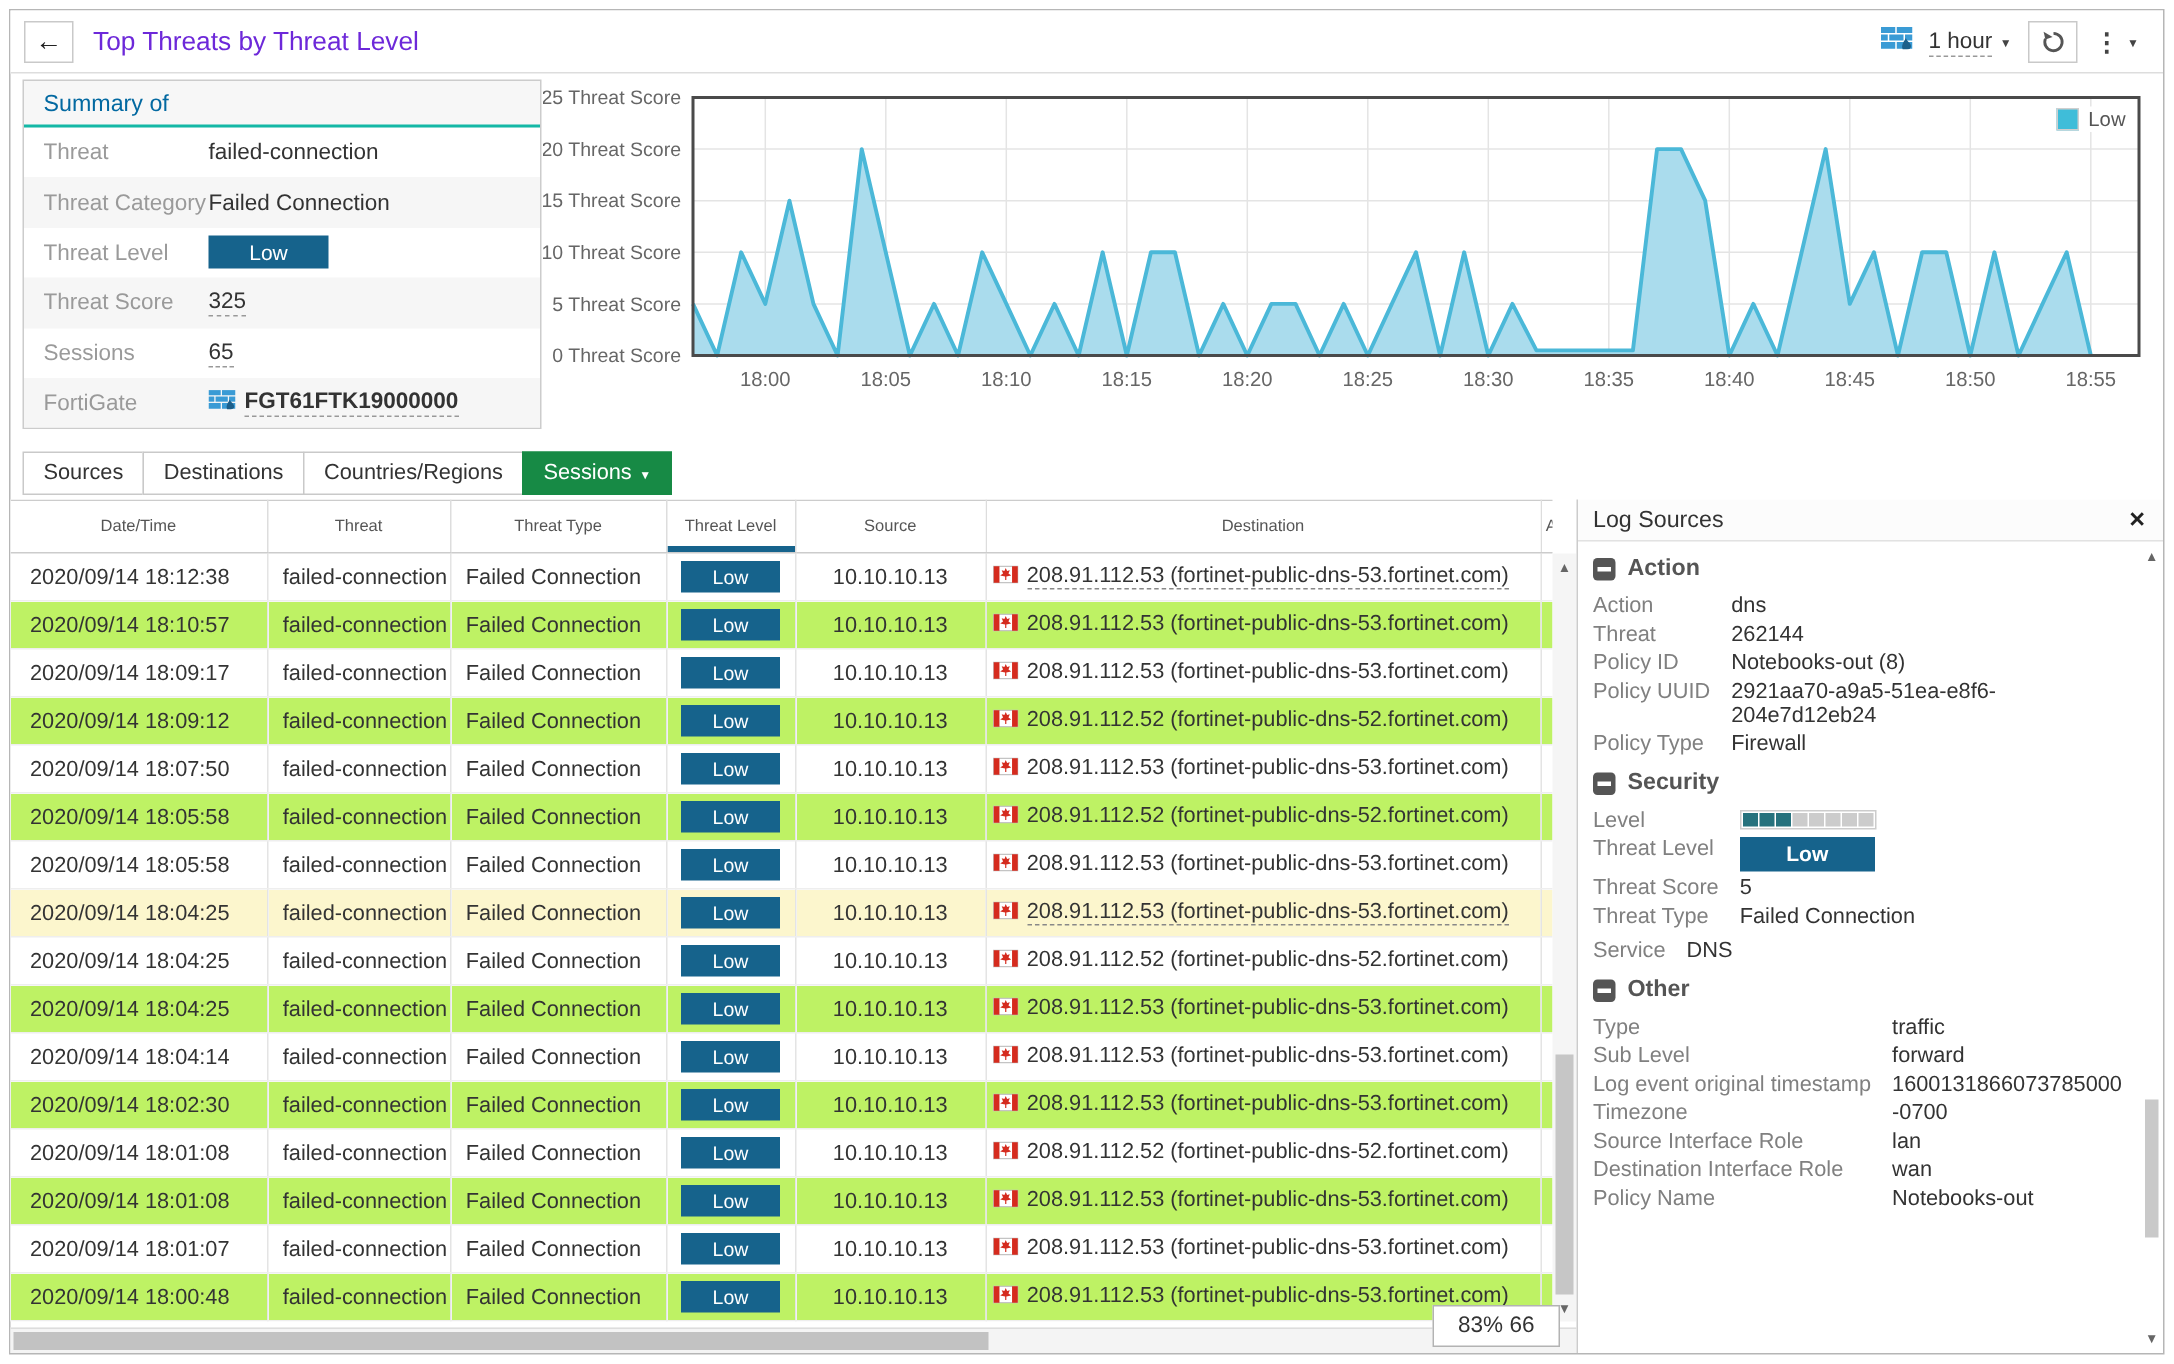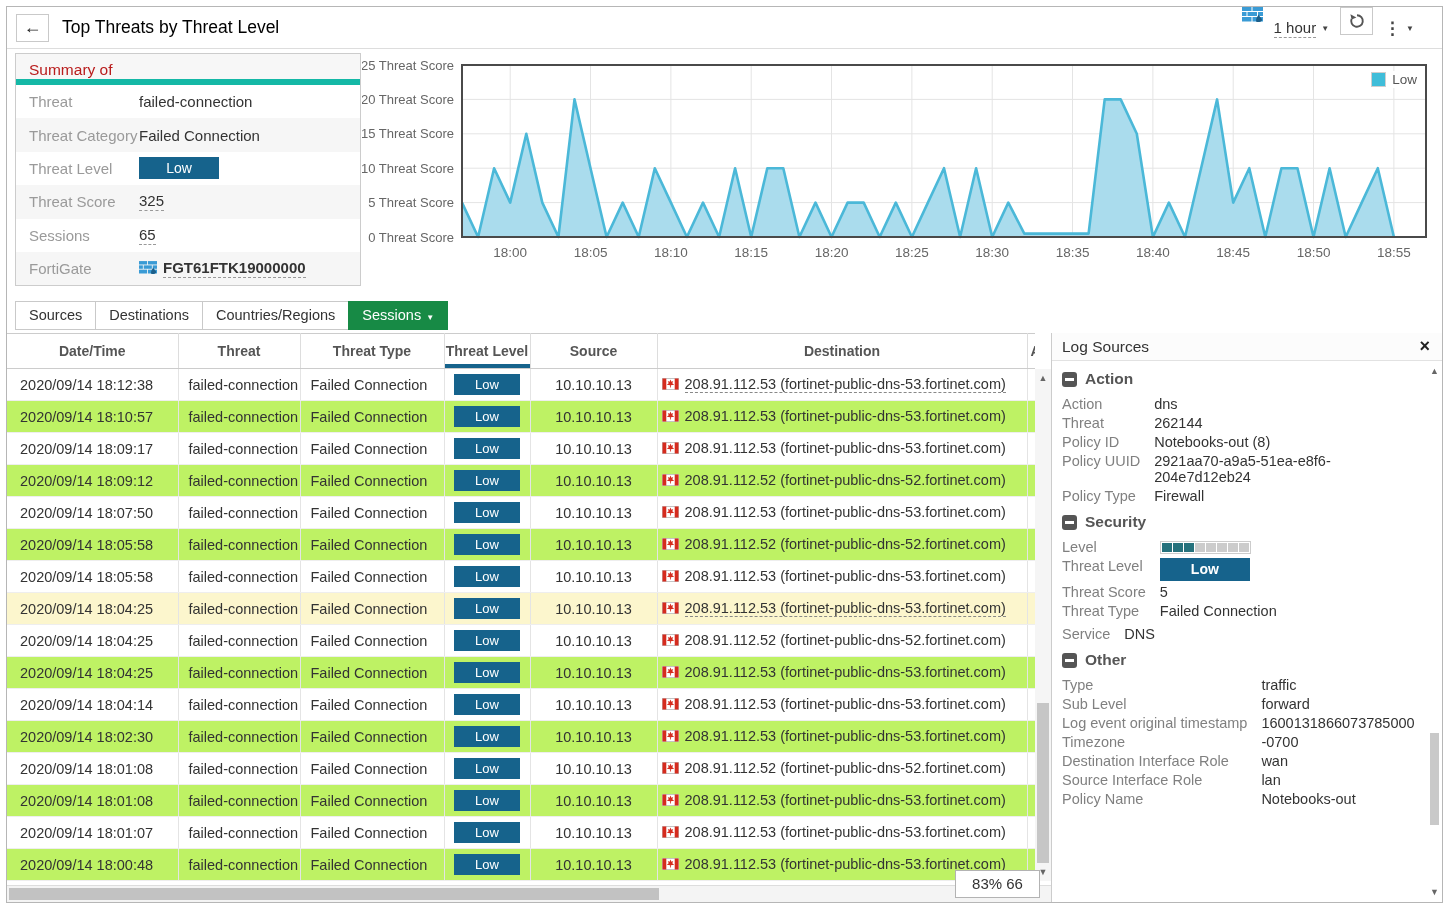--- a/index.html
+++ b/index.html
@@ -5,32 +5,32 @@
   :root{
     --badge:#16638c; --green:#178a45; --hl:#fcf6cd; --line:#4bb8d8; --fill:#aadced;
   }
   *{box-sizing:border-box}
   body{margin:0;width:1449px;height:909px;background:#fff;font-family:"Liberation Sans",sans-serif;color:#333;overflow:hidden;position:relative}
   .frame{position:absolute;left:6px;top:6px;width:1437px;height:897px;border:1px solid #b6b6b6;background:#fff}
 
   
   .topbar{position:absolute;left:0;top:0;right:0;height:42px;border-bottom:1px solid #ddd;background:#fff}
   .back-btn{position:absolute;left:9px;top:7px;width:33px;height:28px;border:1px solid #c9c9c9;background:#fff;text-align:center;line-height:25px;font-size:18px;font-weight:bold;color:#222;cursor:pointer}
-  .page-title{position:absolute;left:55px;top:0;line-height:41px;font-size:17.5px;color:#000000}
-  .topbar-right{position:absolute;right:28px;top:0;height:42px;display:flex;gap:11px}
+  .page-title{position:absolute;left:55px;top:0;line-height:41px;font-size:17.5px;color:#6d28d9}
+  .topbar-right{position:absolute;right:16px;top:0;height:42px;display:flex;align-items:center;gap:11px}
   .timerange{font-size:15px;color:#333;cursor:pointer;display:flex;align-items:center}
   .timerange .tr-text{border-bottom:1px dashed #999;padding-bottom:1px}
   .caret{font-size:8px;color:#444;margin-left:5px}
   .refresh-btn{width:33px;height:28px;border:1px solid #c9c9c9;background:#fff;display:flex;align-items:center;justify-content:center;cursor:pointer}
   .more-menu{font-size:17px;font-weight:bold;color:#444;display:flex;align-items:center;cursor:pointer}
 
   
   .top-section{position:absolute;left:0;top:42px;right:0;height:246px}
   .summary{position:absolute;left:8px;top:4px;width:346px;border:1px solid #ccc;background:#fff}
-  .summary-header{height:31px;line-height:31px;padding-left:13px;font-size:15.5px;background:#f7f7f7;border-bottom:6px solid #14b8a6;color:#b91c1c}
+  .summary-header{height:31px;line-height:31px;padding-left:13px;font-size:15.5px;background:#f7f7f7;border-bottom:2px solid #14b8a6;color:#0369a1}
   .summary-row{display:flex;align-items:center;height:33.4px;font-size:15px}
   .summary-row.alt{background:#f6f6f6}
   .s-label{width:123px;padding-left:13px;color:#9a9a9a;flex:none}
   .s-value{color:#333;display:flex;align-items:center;gap:6px}
   .badge{display:inline-block;background:var(--badge);color:#fff;text-align:center}
   .summary-badge{width:80px;height:22px;line-height:22px;font-size:14px}
   .u-dash{border-bottom:1px dashed #999;padding-bottom:1px;cursor:pointer}
   .fg-name{font-weight:bold}
 
   .chart{position:absolute;left:355px;top:4px;width:1078px;height:218px}
@@ -41,21 +41,21 @@
   
   .tabs{position:absolute;left:9px;top:294px;height:30px;display:flex}
   .tab{height:29px;line-height:27px;padding:0 13px;border:1px solid #c9c9c9;margin-left:-1px;font-size:14.5px;color:#333;background:#fff;cursor:pointer;white-space:nowrap}
   .tab.active{background:var(--green);border-color:var(--green);color:#fff}
   .tab .caret{color:#fff}
 
   
   .content{position:absolute;left:0;top:326px;right:0;bottom:0}
   .table-wrap{position:absolute;left:0;top:0;width:1028px;height:548px;overflow:hidden;background:#fff}
   table{border-collapse:collapse;table-layout:fixed;width:1080px}
-  th{height:35px;border-top:1px solid #ccc;border-bottom:1px solid #ccc;border-right:1px solid #ddd;font-size:14px;color:#555;font-weight:bold;position:relative;background:#fff;text-align:center;white-space:nowrap;overflow:hidden}
+  th{height:35px;border-top:1px solid #ccc;border-bottom:1px solid #ccc;border-right:1px solid #ddd;font-size:11px;color:#555;font-weight:normal;position:relative;background:#fff;text-align:center;white-space:nowrap;overflow:hidden}
   th.c-action{text-align:left;padding-left:3px}
   .sortbar{position:absolute;left:0;right:0;bottom:0;height:4px;background:var(--badge)}
   td{height:32px;border-right:1px solid #e4e4e4;border-bottom:1px solid #eee;font-size:14.5px;color:#333;padding:0;overflow:hidden;white-space:nowrap;background:#fff}
   tbody tr.alt td{background:#bef264}
   tbody tr.hl td{background:var(--hl)}
   .c-datetime{padding-left:13px}
   .c-threat,.c-type{padding-left:10px}
   .c-level{text-align:center}
   .c-source{text-align:center}
   .c-dest{padding-left:4px}
@@ -599,26 +599,26 @@
               </div>
               <div class="ld-row">
                 <span class="ld-label">Log event original timestamp</span>
                 <span class="ld-value">1600131866073785000</span>
               </div>
               <div class="ld-row">
                 <span class="ld-label">Timezone</span>
                 <span class="ld-value">-0700</span>
               </div>
               <div class="ld-row">
+                <span class="ld-label">Source Interface Role</span>
+                <span class="ld-value">lan</span>
+              </div>
+              <div class="ld-row">
                 <span class="ld-label">Destination Interface Role</span>
                 <span class="ld-value">wan</span>
-              </div>
-              <div class="ld-row">
-                <span class="ld-label">Source Interface Role</span>
-                <span class="ld-value">lan</span>
               </div>
               <div class="ld-row">
                 <span class="ld-label">Policy Name</span>
                 <span class="ld-value">Notebooks-out</span>
               </div>
             </div>
           </div>
         </div>
       <div class="ld-scroll">
         <div class="sc-arrow" style="top:0">▲</div>

